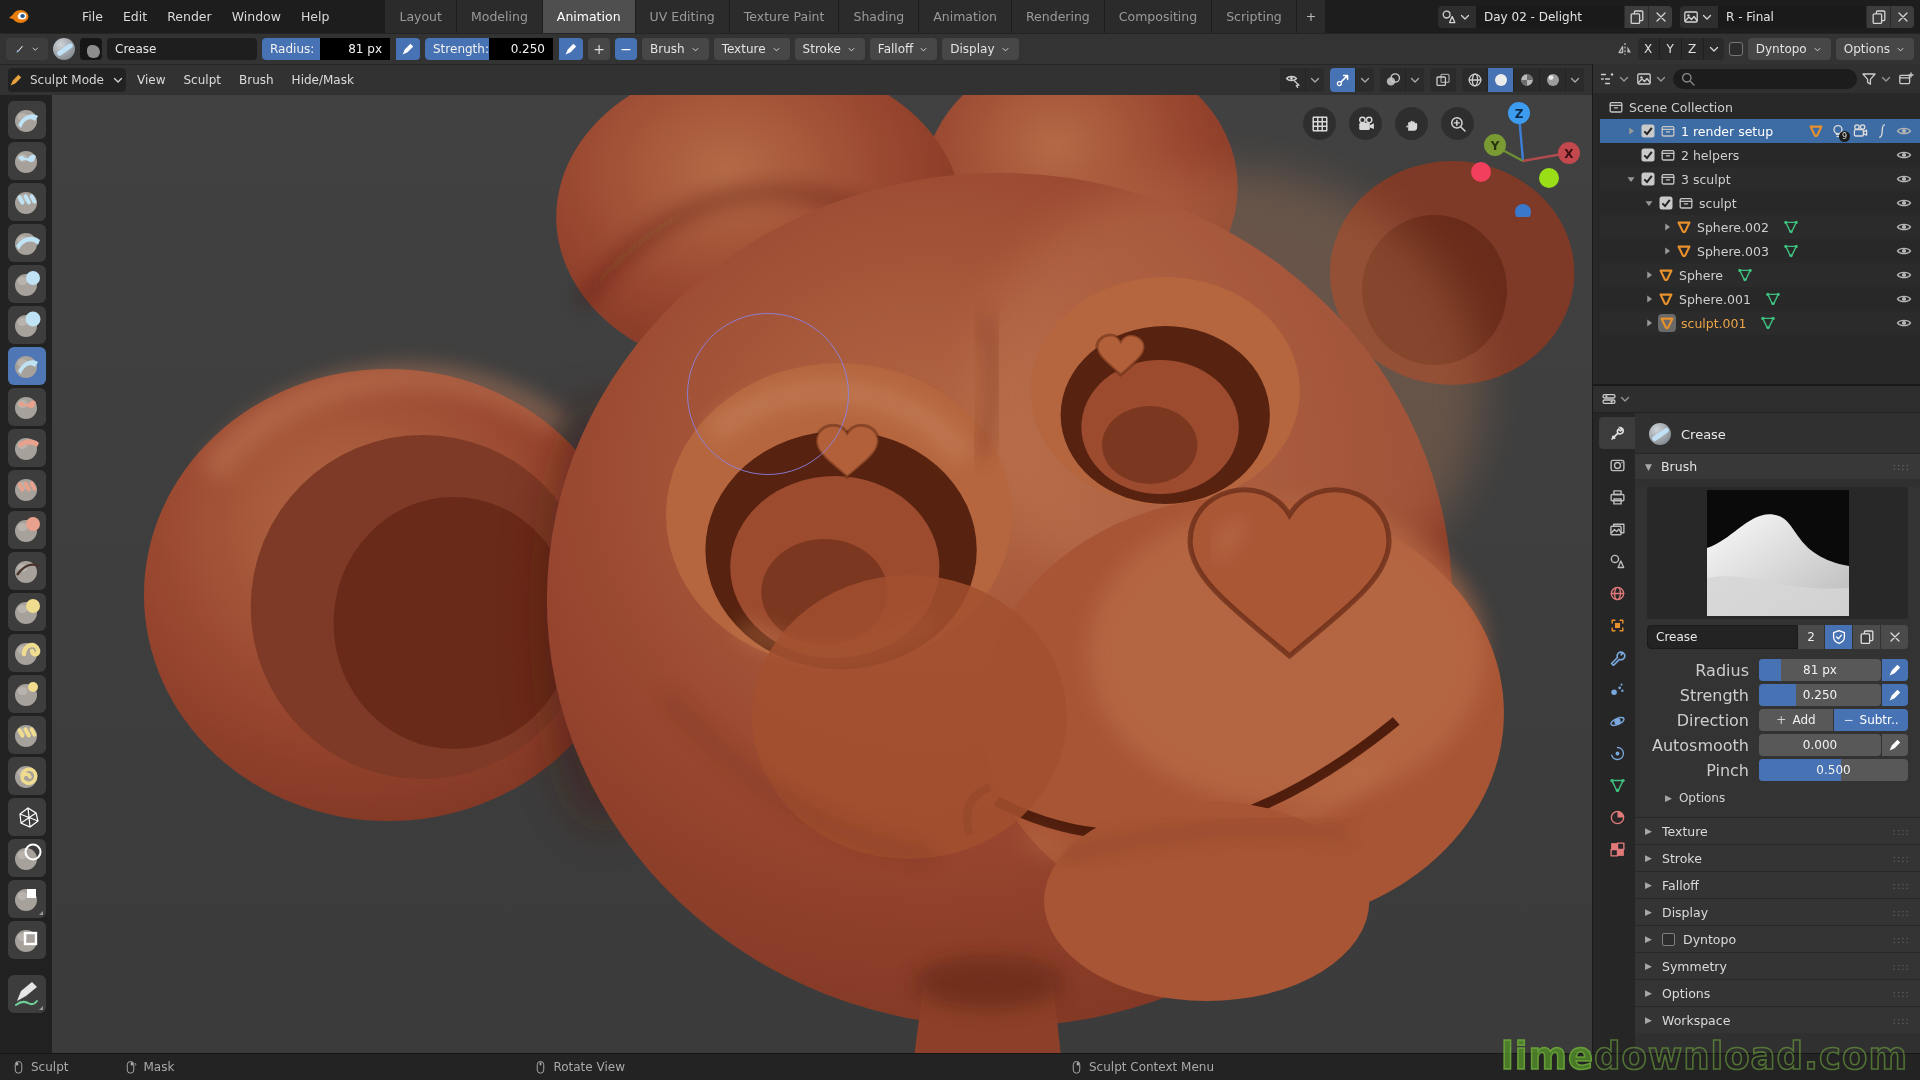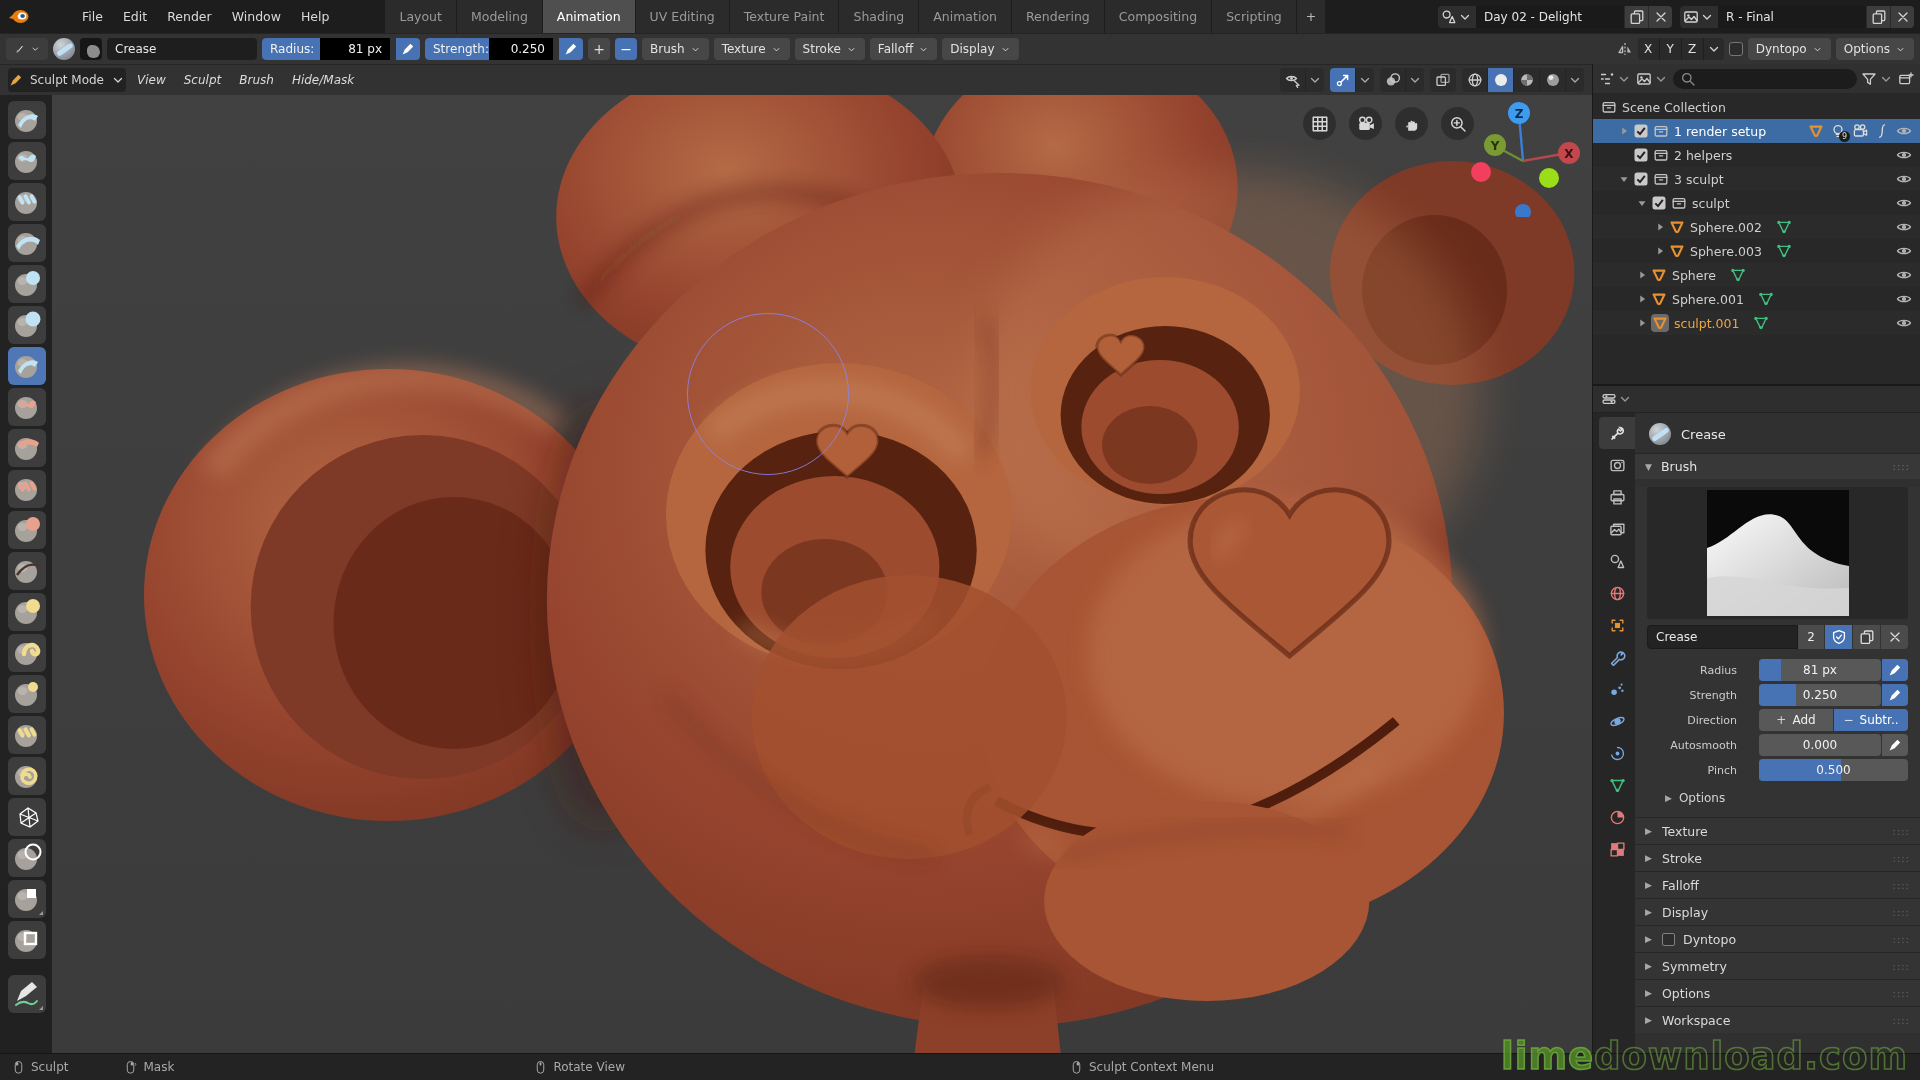--- a/index.html
+++ b/index.html
@@ -104,21 +104,21 @@
   #nav-gizmo { position:absolute; top:4px; right:10px; width:118px; height:118px; z-index:6; cursor:pointer; }
 
   
   #right-col { width:328px; background:#282828; border-left:1px solid #191919; display:flex;
     flex-direction:column; flex:0 0 328px; }
   #outliner { height:322px; flex:0 0 322px; display:flex; flex-direction:column; border-bottom:2px solid #191919; }
   #outliner-header { height:29px; background:#303030; display:flex; align-items:center; gap:4px; padding:0 6px; }
   #outliner-header .ohbtn { display:flex; align-items:center; gap:1px; cursor:pointer; }
   #ol-search { flex:1; height:20px; background:#1c1c1c; border-radius:10px; display:flex; align-items:center;
     padding:0 7px; gap:5px; color:#888; }
-  #outliner-tree { flex:1; overflow:hidden; background:#282828; padding-top:2px; }
+  #outliner-tree { flex:1; overflow:hidden; background:#282828; padding-top:2px;margin-left:7px; }
   .orow { height:24px; display:flex; align-items:center; position:relative; padding-right:8px; cursor:pointer; }
   .orow:nth-child(even){ background:#2b2b2b; }
   .orow.selected { background:#3d6ba3 !important; color:#fff; }
   .orow .sp { flex:0 0 auto; }
   .orow .lbl { margin-left:5px; font-size:12.5px; color:#cfcfcf; white-space:nowrap; }
   .orow.selected .lbl { color:#fff; }
   .orow .lbl.activeobj { color:#eca549; }
   .orow .exp { width:14px; display:flex; justify-content:center; color:#999; }
   .orow .datai { margin-left:14px; }
   .orow .right-ic { margin-left:auto; display:flex; align-items:center; gap:6px; }
@@ -153,21 +153,21 @@
   #id-row { display:flex; margin:2px 12px 10px; height:24px; align-items:center; }
   #id-row .nm { flex:1; background:#232323; border:1px solid #1b1b1b; border-radius:4px 0 0 4px; height:24px;
     display:flex; align-items:center; padding:0 8px; color:#e8e8e8; }
   #id-row .cnt { width:26px; height:24px; background:#4b4b4b; display:flex; align-items:center;
     justify-content:center; color:#eee; cursor:pointer; }
   #id-row .ib { width:27px; height:24px; background:#4b4b4b; display:flex; align-items:center;
     justify-content:center; margin-left:1px; cursor:pointer; }
   #id-row .ib.shield { background:#4772b3; }
   #id-row .ib.last { border-radius:0 4px 4px 0; }
   .frow { display:flex; align-items:center; margin:3px 12px; height:22px; }
-  .frow .flab { width:112px; text-align:right; padding-right:22px; color:#cdcdcd; font-size:11px; flex:0 0 112px; }
+  .frow .flab { width:112px; text-align:right; padding-right:10px; color:#cdcdcd; font-size:16px; flex:0 0 112px; }
   .fslider { position:relative; flex:1; height:22px; background:#585858; border-radius:4px; overflow:hidden;
     display:flex; align-items:center; justify-content:center; cursor:ew-resize; }
   .fslider .fill { position:absolute; left:0; top:0; bottom:0; background:#4772b3; }
   .fslider .val { position:relative; z-index:1; color:#f2f2f2; }
   .dirbtns { flex:1; display:flex; gap:1px; }
   .dirbtns .db { flex:1; height:22px; background:#585858; display:flex; align-items:center; justify-content:center;
     gap:6px; color:#eee; cursor:pointer; }
   .dirbtns .db:first-child { border-radius:4px 0 0 4px; }
   .dirbtns .db:last-child { border-radius:0 4px 4px 0; }
   .dirbtns .db.on { background:#4772b3; color:#fff; }
@@ -387,21 +387,21 @@
       <div id="viewport-header">
         <div id="mode-btn">
           <span><span style="color:#e8a33d"><svg class="ic" viewBox="0 0 16 16">
                   <path d="M2.6 13.6 L4.8 8.4 L10.4 2.8 L13.2 5.6 L7.6 11.2 Z" fill="currentColor"></path>
                 </svg></span></span>
           <span>Sculpt Mode</span>
           <span class="chev"><svg class="ic" viewBox="0 0 16 16">
                 <path d="M4.5 6.5 l3.5 3.5 3.5-3.5" fill="none" stroke="currentColor" stroke-width="1.3" stroke-linecap="round" stroke-linejoin="round"></path>
               </svg></span>
         </div>
-        <div id="vh-menus" style="display:flex;font-style:italic;">
+        <div id="vh-menus" style="display:flex;">
             <span class="vmenu">View</span>
             <span class="vmenu">Sculpt</span>
             <span class="vmenu">Brush</span>
             <span class="vmenu">Hide/Mask</span>
           </div>
         <div class="vh-right">
             <div class="vgroup">
               <span class="vg" style="color:#ccc">
                 <svg class="ic" viewBox="0 0 16 16">
                   <path d="M1.5 6.5 C3.6 3.8 9.4 3.8 11.5 6.5 C9.4 9.2 3.6 9.2 1.5 6.5 Z" fill="none" stroke="currentColor" stroke-width="1.3" stroke-linecap="round" stroke-linejoin="round"></path>

